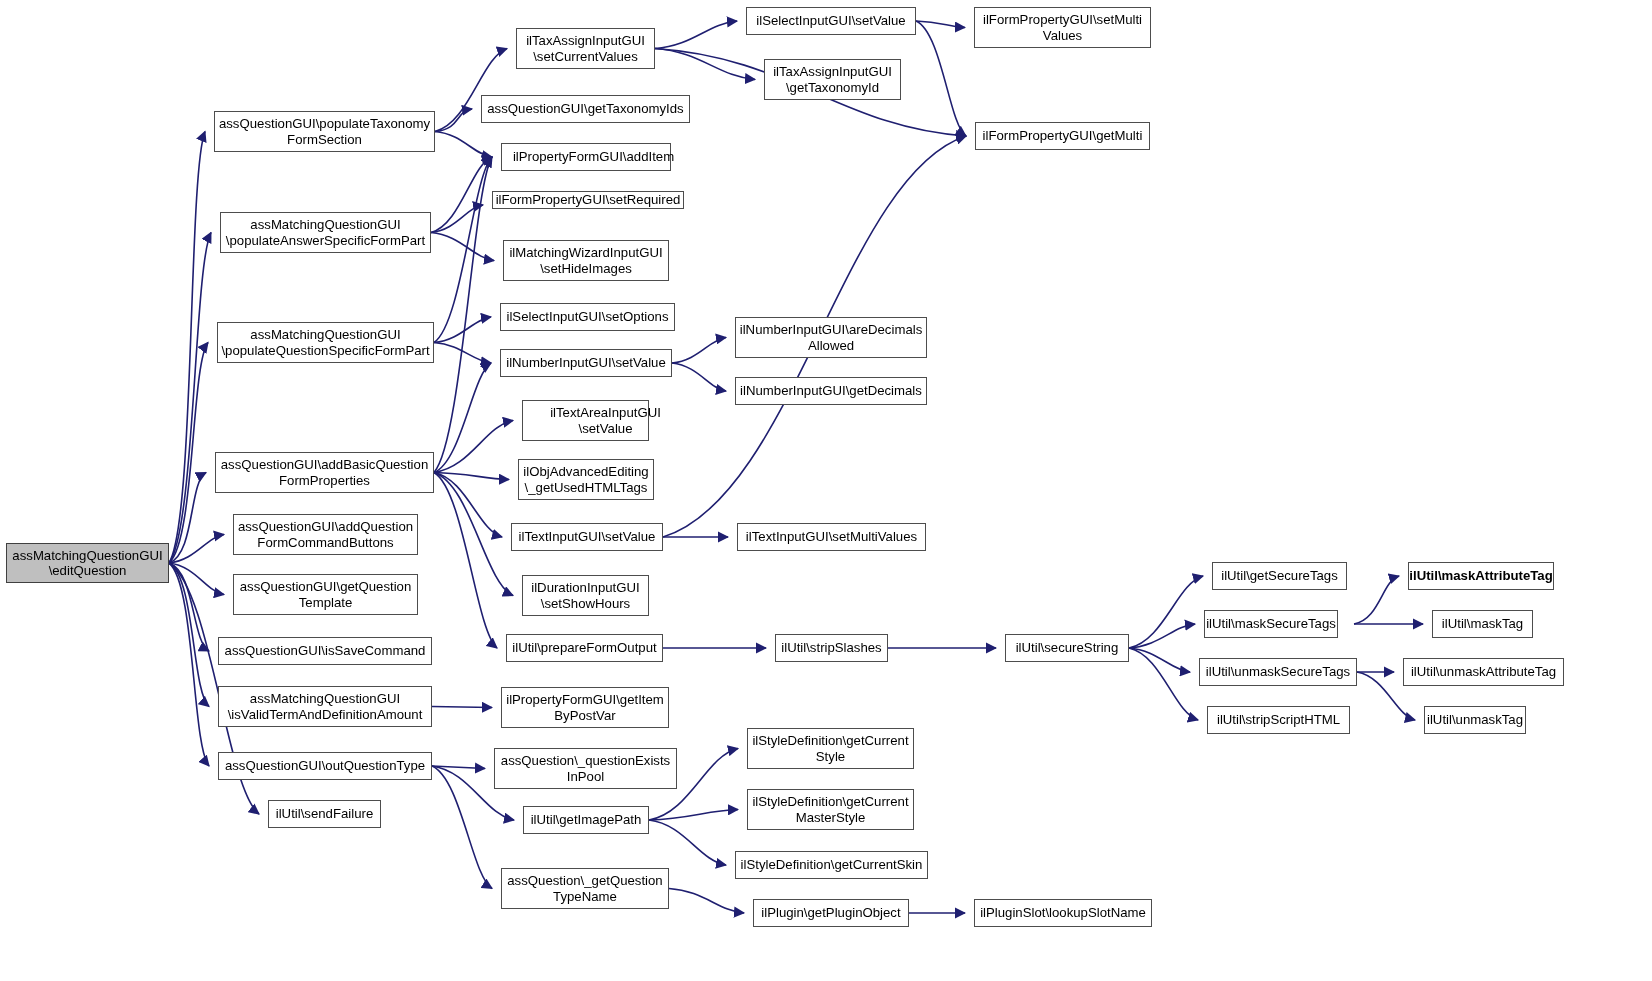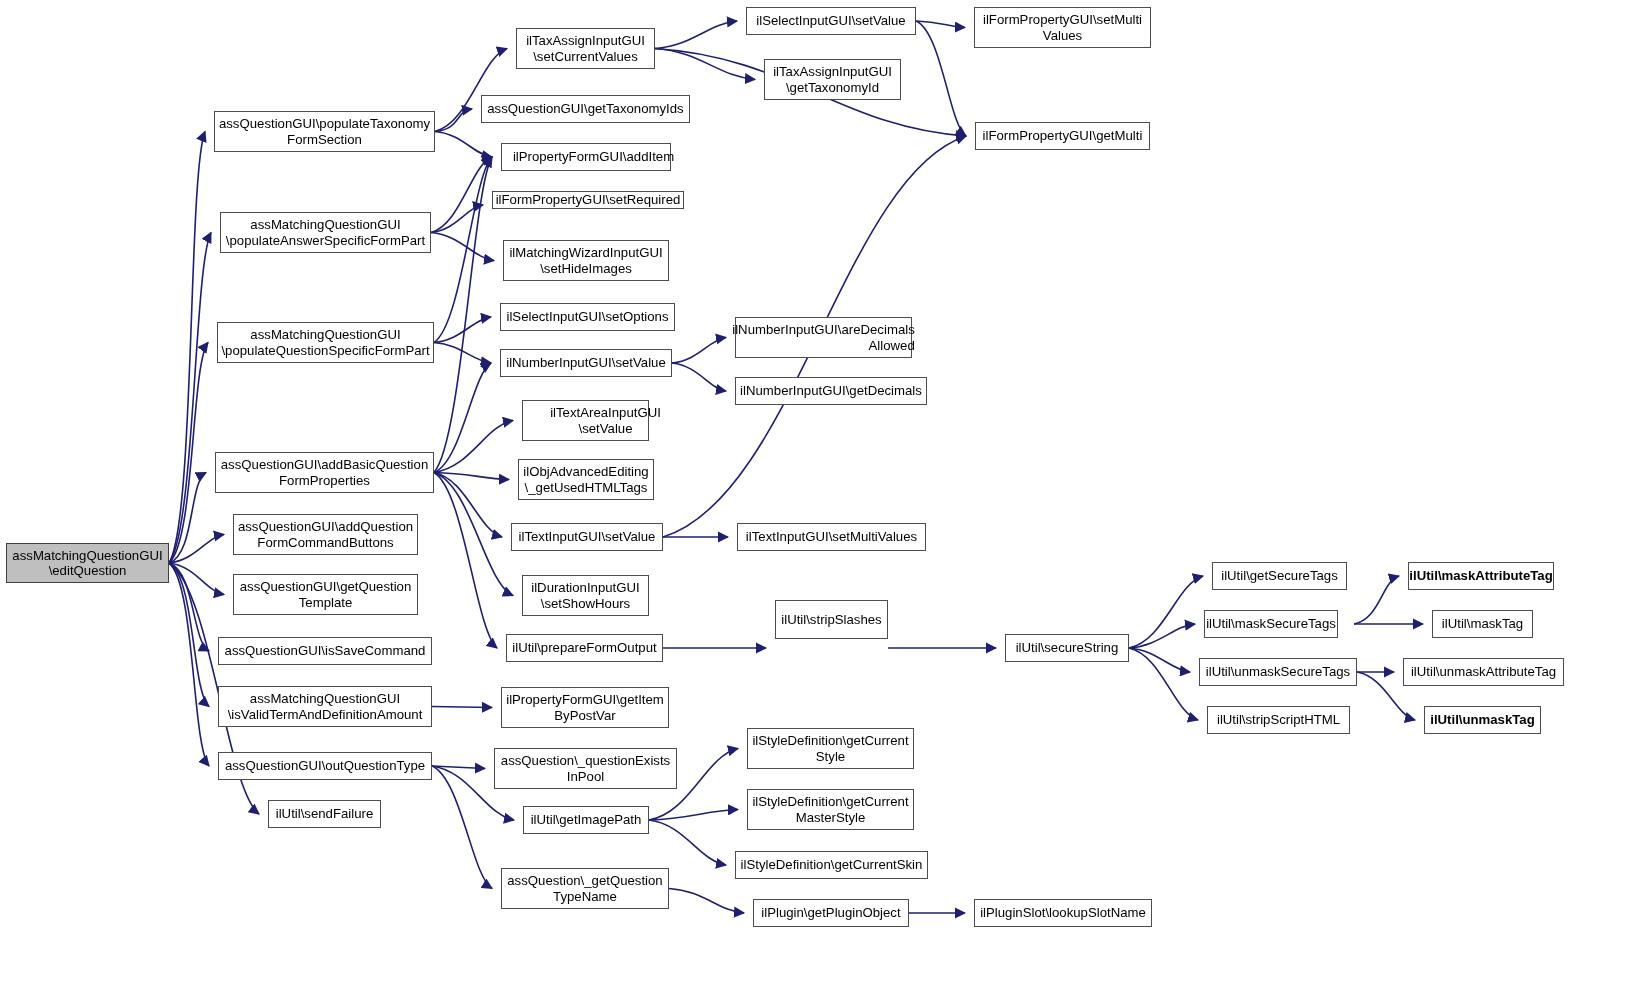--- a/index.html
+++ b/index.html
@@ -147,38 +147,38 @@
       <div class="node" style="left: 501px; top: 687px; width: 168px; height: 41px;">ilPropertyFormGUI\getItem
 ByPostVar</div>
       <div class="node" style="left: 494px; top: 748px; width: 183px; height: 41px;">assQuestion\_questionExists
 InPool</div>
       <div class="node" style="left: 523px; top: 806px; width: 126px; height: 28px;">ilUtil\getImagePath</div>
       <div class="node" style="left: 501px; top: 868px; width: 168px; height: 41px;">assQuestion\_getQuestion
 TypeName</div>
       <div class="node" style="left: 746px; top: 7px; width: 170px; height: 28px;">ilSelectInputGUI\setValue</div>
       <div class="node" style="left: 764px; top: 59px; width: 137px; height: 41px;">ilTaxAssignInputGUI
 \getTaxonomyId</div>
-      <div class="node" style="left: 735px; top: 317px; width: 177px; height: 41px; text-align: right;">ilNumberInputGUI\areDecimals
+      <div class="node" style="left: 735px; top: 317px; width: 192px; height: 41px;">ilNumberInputGUI\areDecimals
 Allowed</div>
       <div class="node" style="left: 735px; top: 377px; width: 192px; height: 28px;">ilNumberInputGUI\getDecimals</div>
       <div class="node" style="left: 737px; top: 523px; width: 189px; height: 28px;">ilTextInputGUI\setMultiValues</div>
-      <div class="node" style="left: 775px; top: 600px; width: 113px; height: 39px;">ilUtil\stripSlashes</div>
+      <div class="node" style="left: 775px; top: 634px; width: 113px; height: 28px;">ilUtil\stripSlashes</div>
       <div class="node" style="left: 747px; top: 728px; width: 167px; height: 41px;">ilStyleDefinition\getCurrent
 Style</div>
       <div class="node" style="left: 747px; top: 789px; width: 167px; height: 41px;">ilStyleDefinition\getCurrent
 MasterStyle</div>
       <div class="node" style="left: 735px; top: 851px; width: 193px; height: 28px;">ilStyleDefinition\getCurrentSkin</div>
       <div class="node" style="left: 753px; top: 899px; width: 156px; height: 28px;">ilPlugin\getPluginObject</div>
       <div class="node" style="left: 974px; top: 7px; width: 177px; height: 41px;">ilFormPropertyGUI\setMulti
 Values</div>
       <div class="node" style="left: 975px; top: 122px; width: 175px; height: 28px;">ilFormPropertyGUI\getMulti</div>
       <div class="node" style="left: 1005px; top: 634px; width: 124px; height: 28px;">ilUtil\secureString</div>
       <div class="node" style="left: 974px; top: 899px; width: 178px; height: 28px;">ilPluginSlot\lookupSlotName</div>
       <div class="node" style="left: 1212px; top: 562px; width: 135px; height: 28px;">ilUtil\getSecureTags</div>
       <div class="node" style="left: 1204px; top: 610px; width: 134px; height: 28px;">ilUtil\maskSecureTags</div>
       <div class="node" style="left: 1199px; top: 658px; width: 158px; height: 28px;">ilUtil\unmaskSecureTags</div>
       <div class="node" style="left: 1207px; top: 706px; width: 143px; height: 28px;">ilUtil\stripScriptHTML</div>
       <div class="node" style="left: 1408px; top: 562px; width: 146px; height: 28px; font-weight: bold;">ilUtil\maskAttributeTag</div>
       <div class="node" style="left: 1432px; top: 610px; width: 101px; height: 28px;">ilUtil\maskTag</div>
       <div class="node" style="left: 1403px; top: 658px; width: 161px; height: 28px;">ilUtil\unmaskAttributeTag</div>
-      <div class="node" style="left: 1424px; top: 706px; width: 117px; height: 28px; font-weight: bold;">ilUtil\unmaskTag</div>
+      <div class="node" style="left: 1424px; top: 706px; width: 102px; height: 28px;">ilUtil\unmaskTag</div>
     </div>
 </div>
 
 </body></html>

